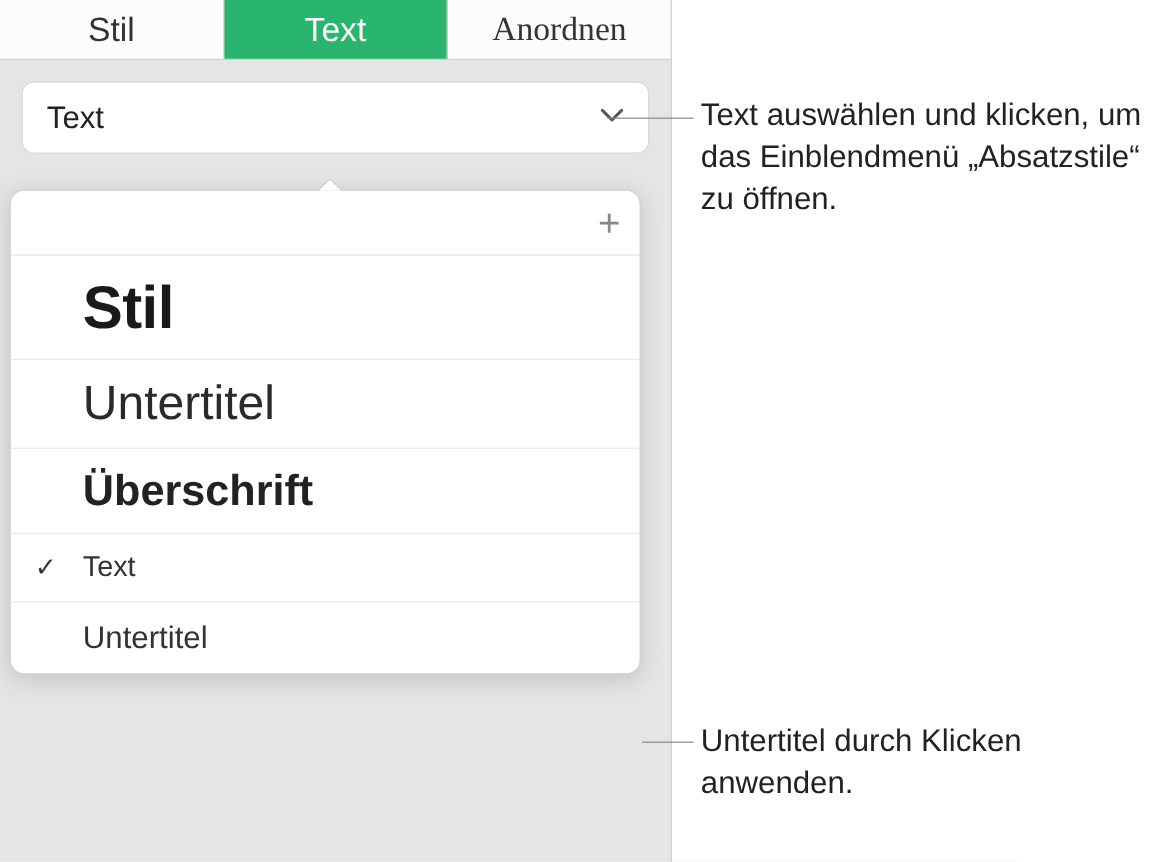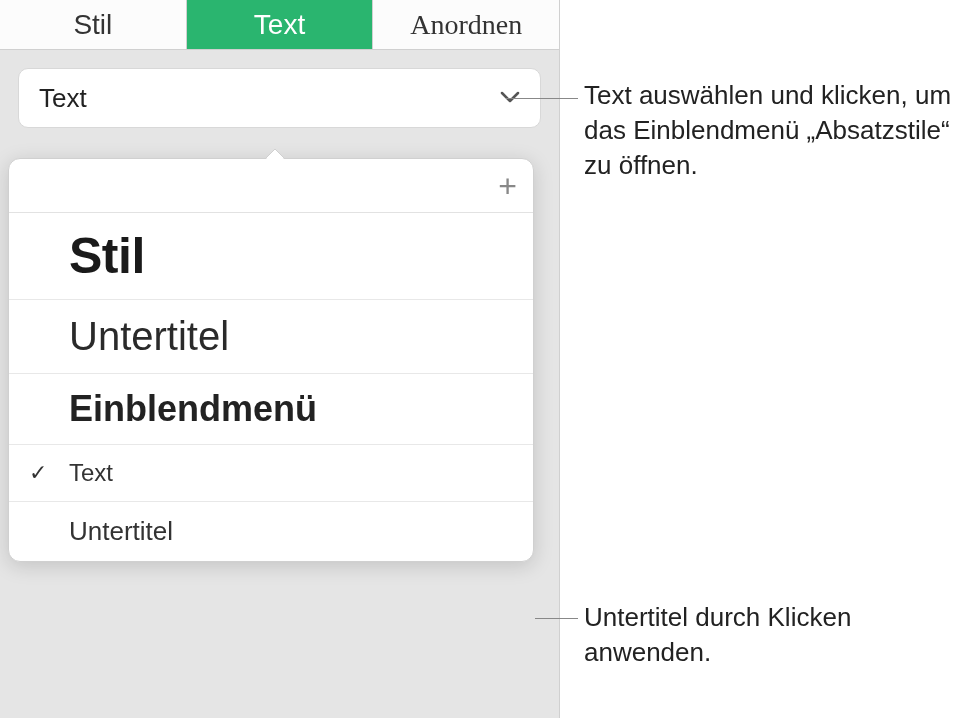--- a/index.html
+++ b/index.html
@@ -234,21 +234,21 @@
       </span>
     </div>
     <ul class="style-list">
       <li class="style-item">
         <span class="style-titel">Stil</span>
       </li>
       <li class="style-item">
         <span class="style-untertitel">Untertitel</span>
       </li>
       <li class="style-item">
-        <span class="style-uberschrift">Einblendmenü</span>
+        <span class="style-uberschrift">Überschrift</span>
       </li>
       <li class="style-item">
         <span class="style-check">✓</span>
         <span class="style-text">Text</span>
       </li>
       <li class="style-item">
         <span class="style-untertitel2">Untertitel</span>
       </li>
     </ul>
   </div>

